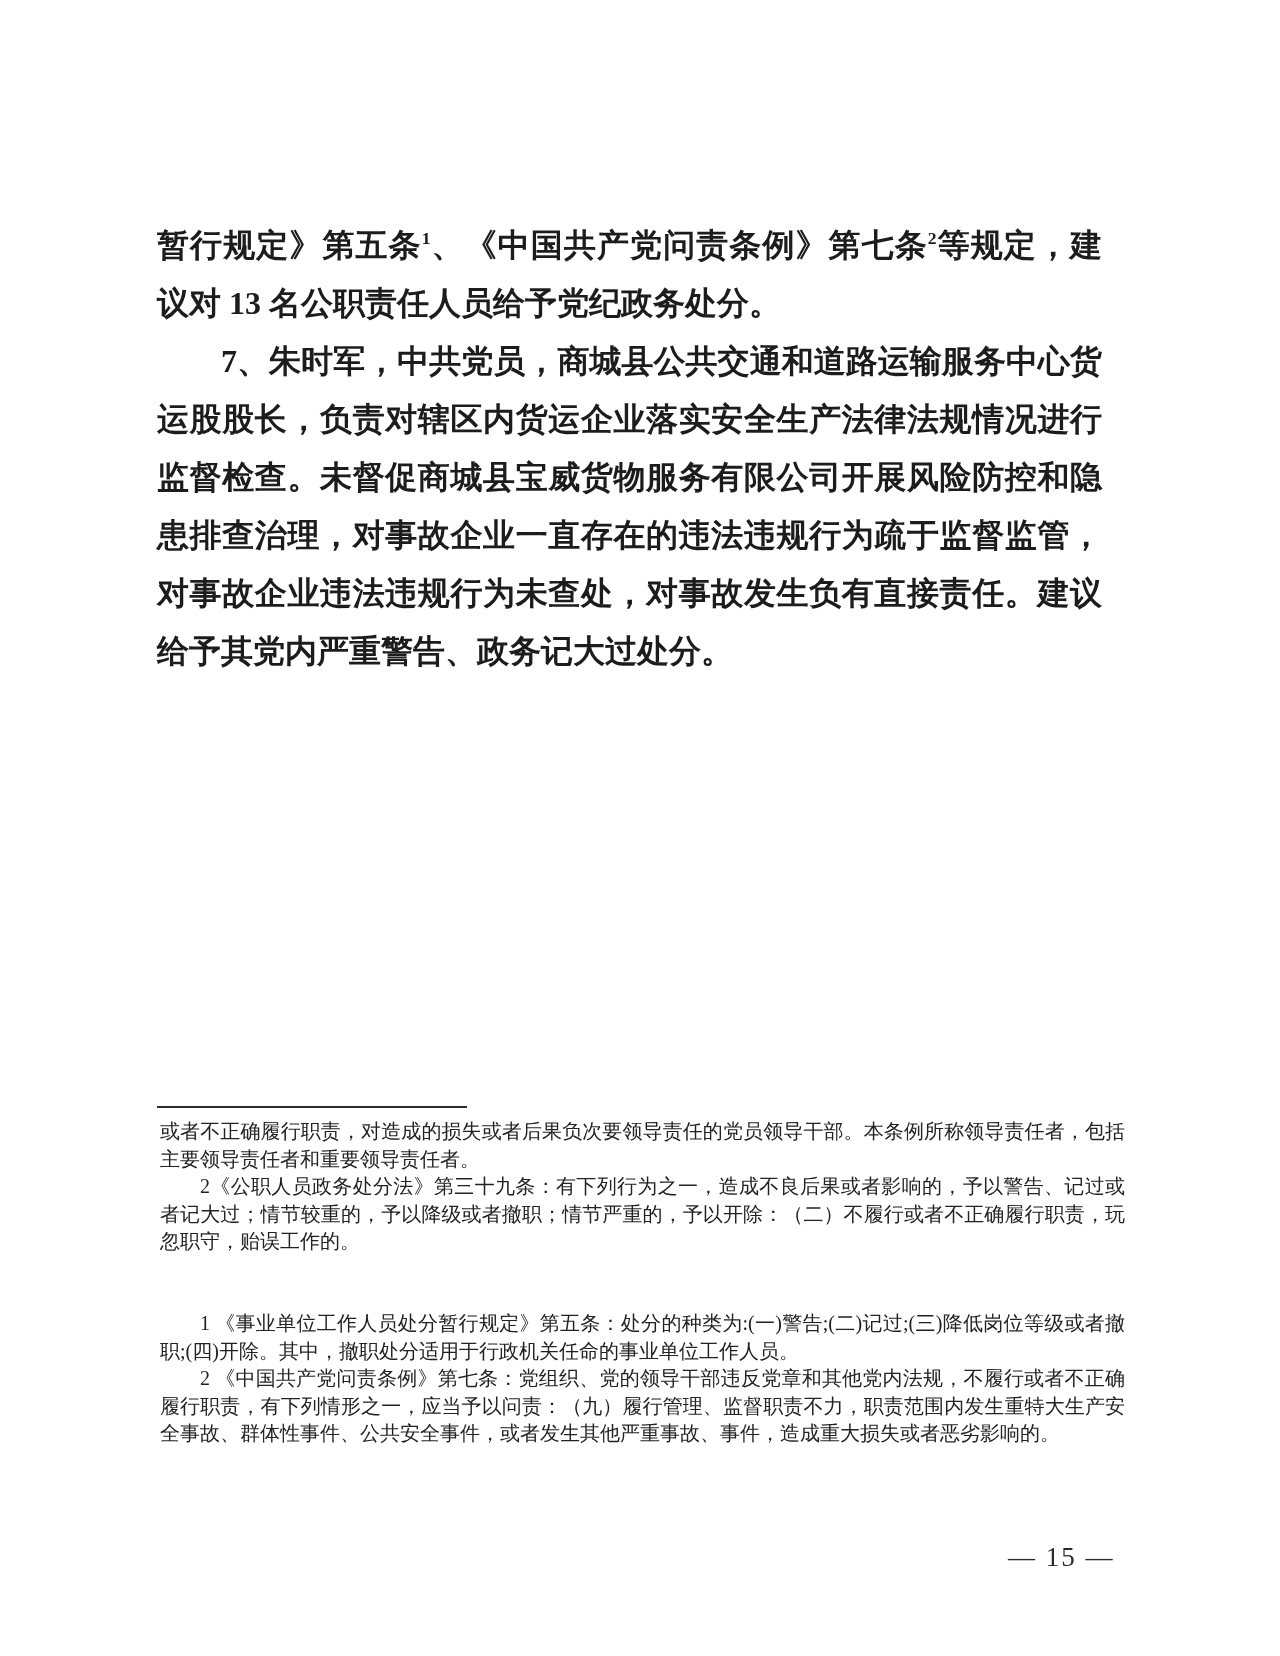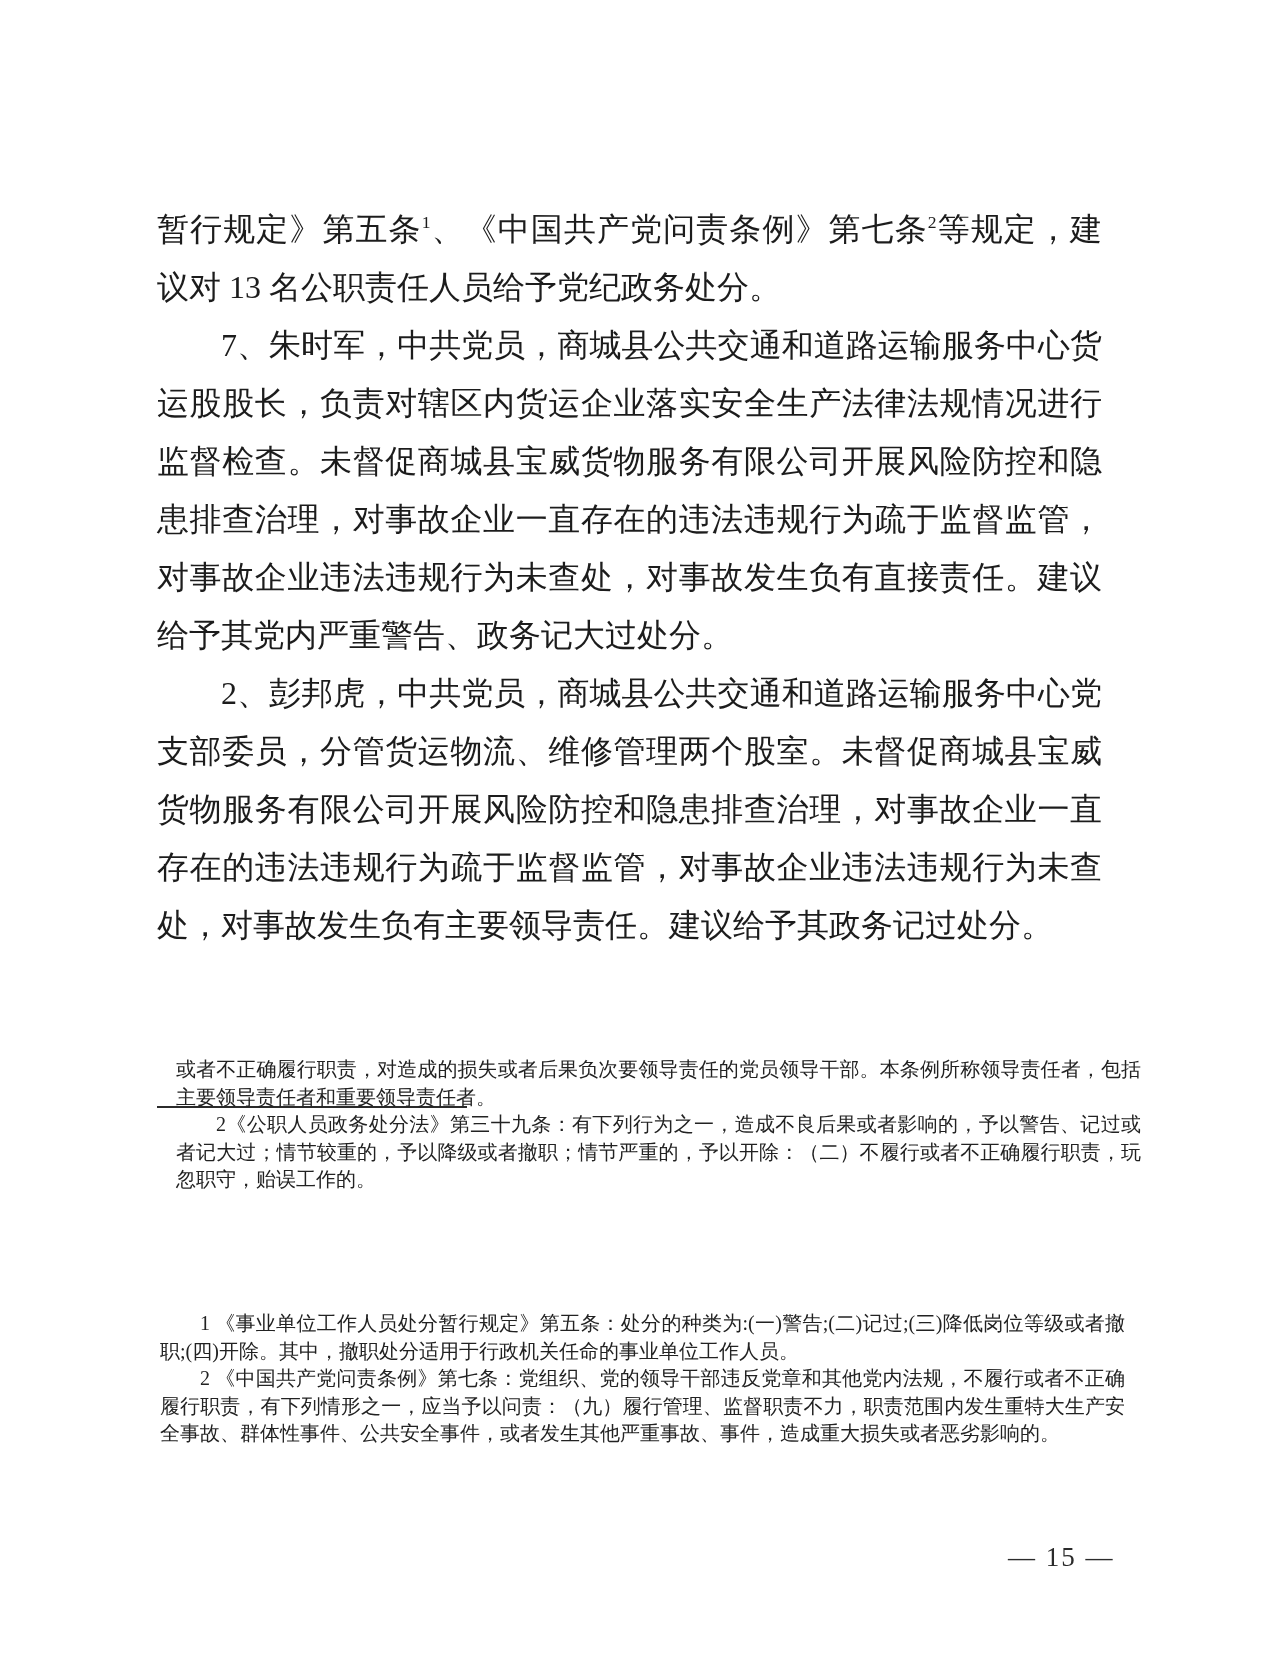--- a/index.html
+++ b/index.html
@@ -12,26 +12,27 @@
     width: 1280px;
     height: 1656px;
     background: #ffffff;
     overflow: hidden;
     font-family: "Liberation Serif", "DejaVu Serif", serif;
     color: #1c1c1c;
   }
   .body-text {
     position: absolute;
     left: 157px;
-    top: 200px;
+    top: 216px;
     width: 945px;
     font-size: 32px;
     line-height: 58px;
     text-align: justify;
     text-justify: inter-ideograph;
+    font-weight: bold;
   }
   .body-text p {
     margin: 0;
     padding: 0;
   }
   .p-indent {
     text-indent: 2em;
   }
   sup.fn-ref {
     font-size: 0.55em;
@@ -57,22 +58,21 @@
     color: #222222;
   }
   .footnote-block p {
     margin: 0;
     padding: 0;
   }
   .fn-indent {
     text-indent: 2em;
   }
   .footnotes-prev {
-    top: 1056px;
-    margin-left: 16px;
+    top: 1118px;
   }
   .footnotes-current {
     top: 1310px;
   }
   .page-number {
     position: absolute;
     left: 1008px;
     top: 1542px;
     font-size: 27px;
     letter-spacing: 2px;
@@ -82,21 +82,20 @@
   }
 </style>
 </head>
 <body>
 
 <div class="page">
 
   <div class="body-text">
     <p><span>暂行规定》第五条</span><sup class="fn-ref">1</sup><span>、《中国共产党问责条例》第七条</span><sup class="fn-ref">2</sup><span>等规定，建议对 13 名公职责任人员给予党纪政务处分。</span></p>
     <p class="p-indent">7、朱时军，中共党员，商城县公共交通和道路运输服务中心货运股股长，负责对辖区内货运企业落实安全生产法律法规情况进行监督检查。未督促商城县宝威货物服务有限公司开展风险防控和隐患排查治理，对事故企业一直存在的违法违规行为疏于监督监管，对事故企业违法违规行为未查处，对事故发生负有直接责任。建议给予其党内严重警告、政务记大过处分。</p>
-    <p class="p-indent">2、彭邦虎，中共党员，商城县公共交通和道路运输服务中心党支部委员，分管货运物流、维修管理两个股室。未督促商城县宝威货物服务有限公司开展风险防控和隐患排查治理，对事故企业一直存在的违法违规行为疏于监督监管，对事故企业违法违规行为未查处，对事故发生负有主要领导责任。建议给予其政务记过处分。</p>
   </div>
 
   <div class="footnote-divider"></div>
 
   <div class="footnote-block footnotes-prev">
     <p>或者不正确履行职责，对造成的损失或者后果负次要领导责任的党员领导干部。本条例所称领导责任者，包括主要领导责任者和重要领导责任者。</p>
     <p class="fn-indent">2《公职人员政务处分法》第三十九条：有下列行为之一，造成不良后果或者影响的，予以警告、记过或者记大过；情节较重的，予以降级或者撤职；情节严重的，予以开除：（二）不履行或者不正确履行职责，玩忽职守，贻误工作的。</p>
   </div>
 
   <div class="footnote-block footnotes-current">

